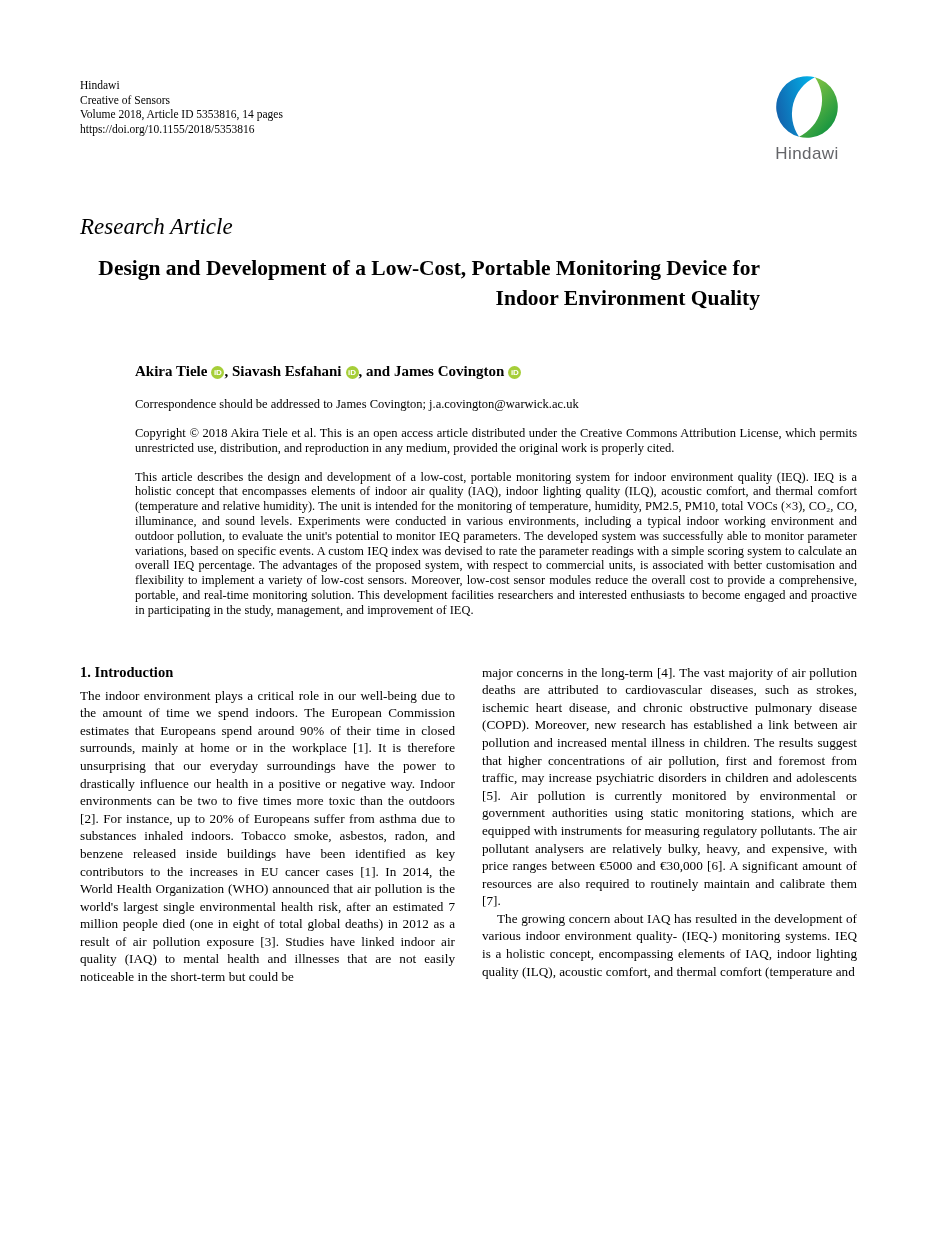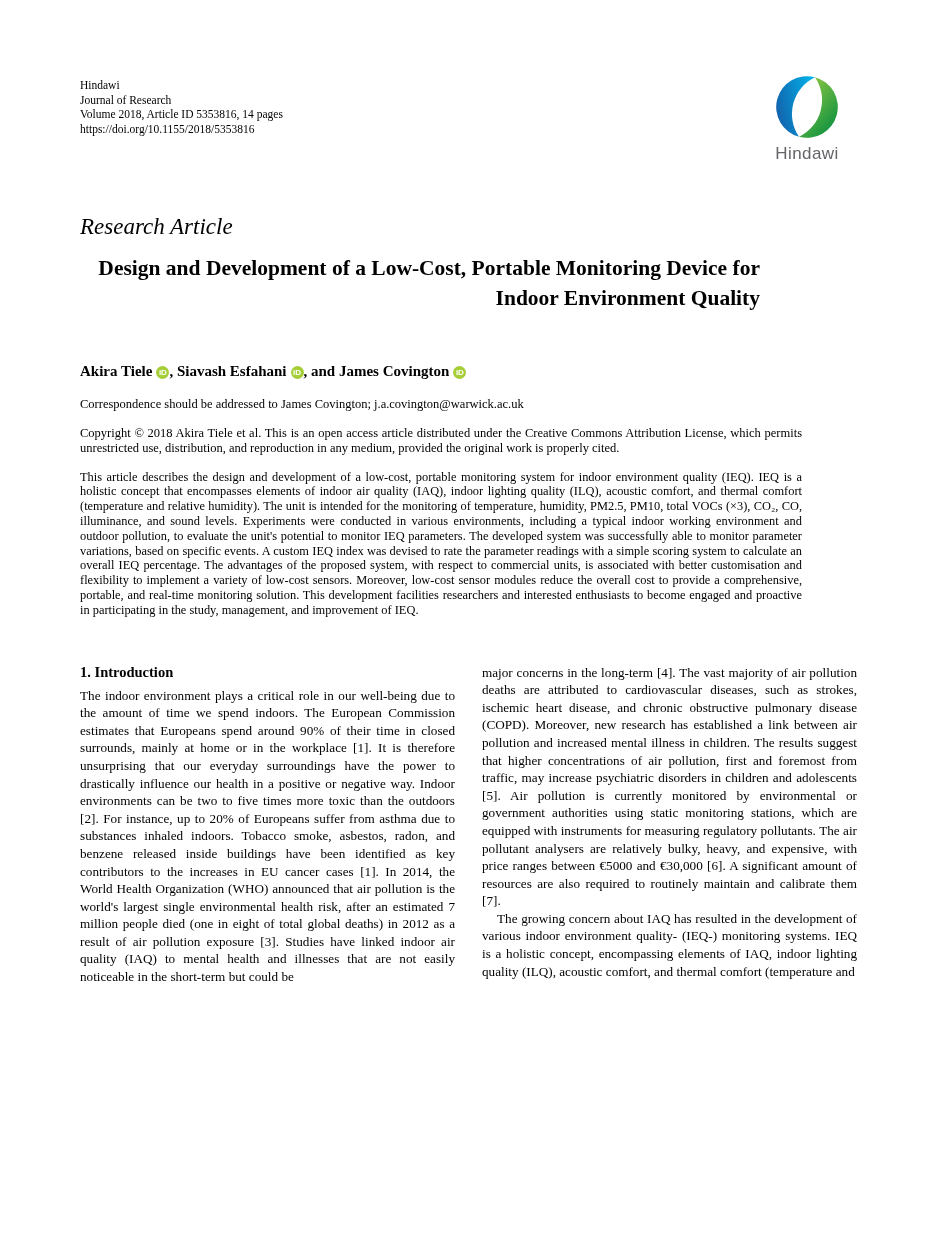--- a/index.html
+++ b/index.html
@@ -26,21 +26,21 @@
   }
   .article-type { font-style: italic; font-size: 23px; margin-top: 50px; }
   .article-title {
     font-size: 21.5px;
     font-weight: bold;
     line-height: 30px;
     margin-top: 13px;
     max-width: 680px;
     text-align: right;
   }
-  .front-matter { margin-top: 50px; width: 722px; }
+  .front-matter { margin-left: 55px; margin-top: 50px; width: 722px; }
   .authors { font-size: 15px; font-weight: bold; }
   .orcid {
     display: inline-block;
     width: 13px; height: 13px;
     background: #a6ce39;
     color: #ffffff;
     border-radius: 50%;
     font-family: "Liberation Sans", sans-serif;
     font-size: 8px;
     font-weight: bold;
@@ -62,21 +62,21 @@
   .body-p.indented-p { text-indent: 15px; }
 </style>
 </head>
 <body>
 
 <div class="page">
 
   <header class="masthead">
     <div class="pub-info">
       <div>Hindawi</div>
-      <div>Journal of Research</div>
+      <div>Creative of Sensors</div>
       <div>Volume 2018, Article ID 5353816, 14 pages</div>
       <div>https://doi.org/10.1155/2018/5353816</div>
     </div>
     <div class="logo-block">
       <svg width="70" height="70" viewBox="0 0 100 100">
         <defs>
           <linearGradient id="gBlue" x1="0%" y1="100%" x2="100%" y2="0%">
             <stop offset="0%" stop-color="#17509e"></stop>
             <stop offset="100%" stop-color="#00b7ed"></stop>
           </linearGradient>

